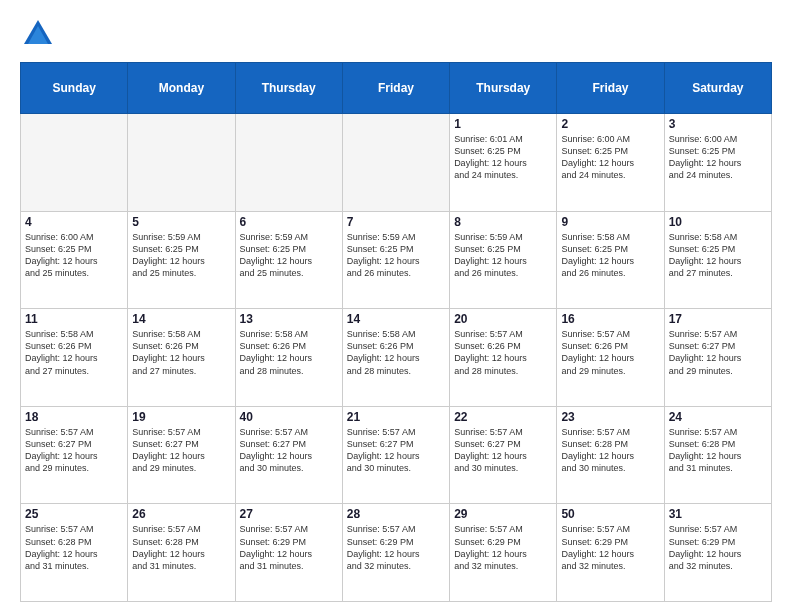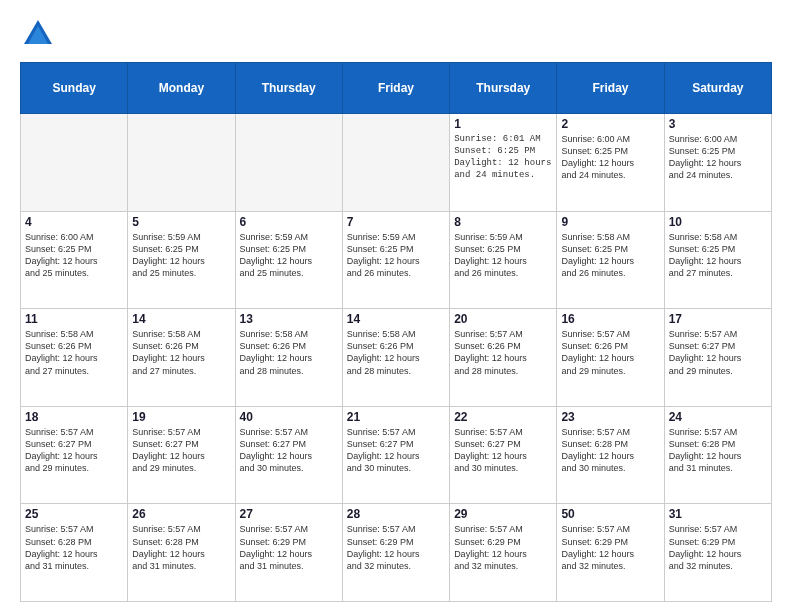--- a/index.html
+++ b/index.html
@@ -140,21 +140,21 @@
         </tr>
     </thead>
     <tbody id="calendar-body">
     <tr>
           <td class="empty"></td>
           <td class="empty"></td>
           <td class="empty"></td>
           <td class="empty"></td>
           <td>
             <span class="day-number">1</span>
-            <div class="day-info" style="white-space: pre-line; font-family: Liberation Mono, monospace;">Sunrise: 6:01 AM
+            <div class="day-info" style="white-space: pre-line;">Sunrise: 6:01 AM
 Sunset: 6:25 PM
 Daylight: 12 hours
 and 24 minutes.</div>
           </td>
           <td>
             <span class="day-number">2</span>
             <div class="day-info" style="white-space: pre-line;">Sunrise: 6:00 AM
 Sunset: 6:25 PM
 Daylight: 12 hours
 and 24 minutes.</div>

